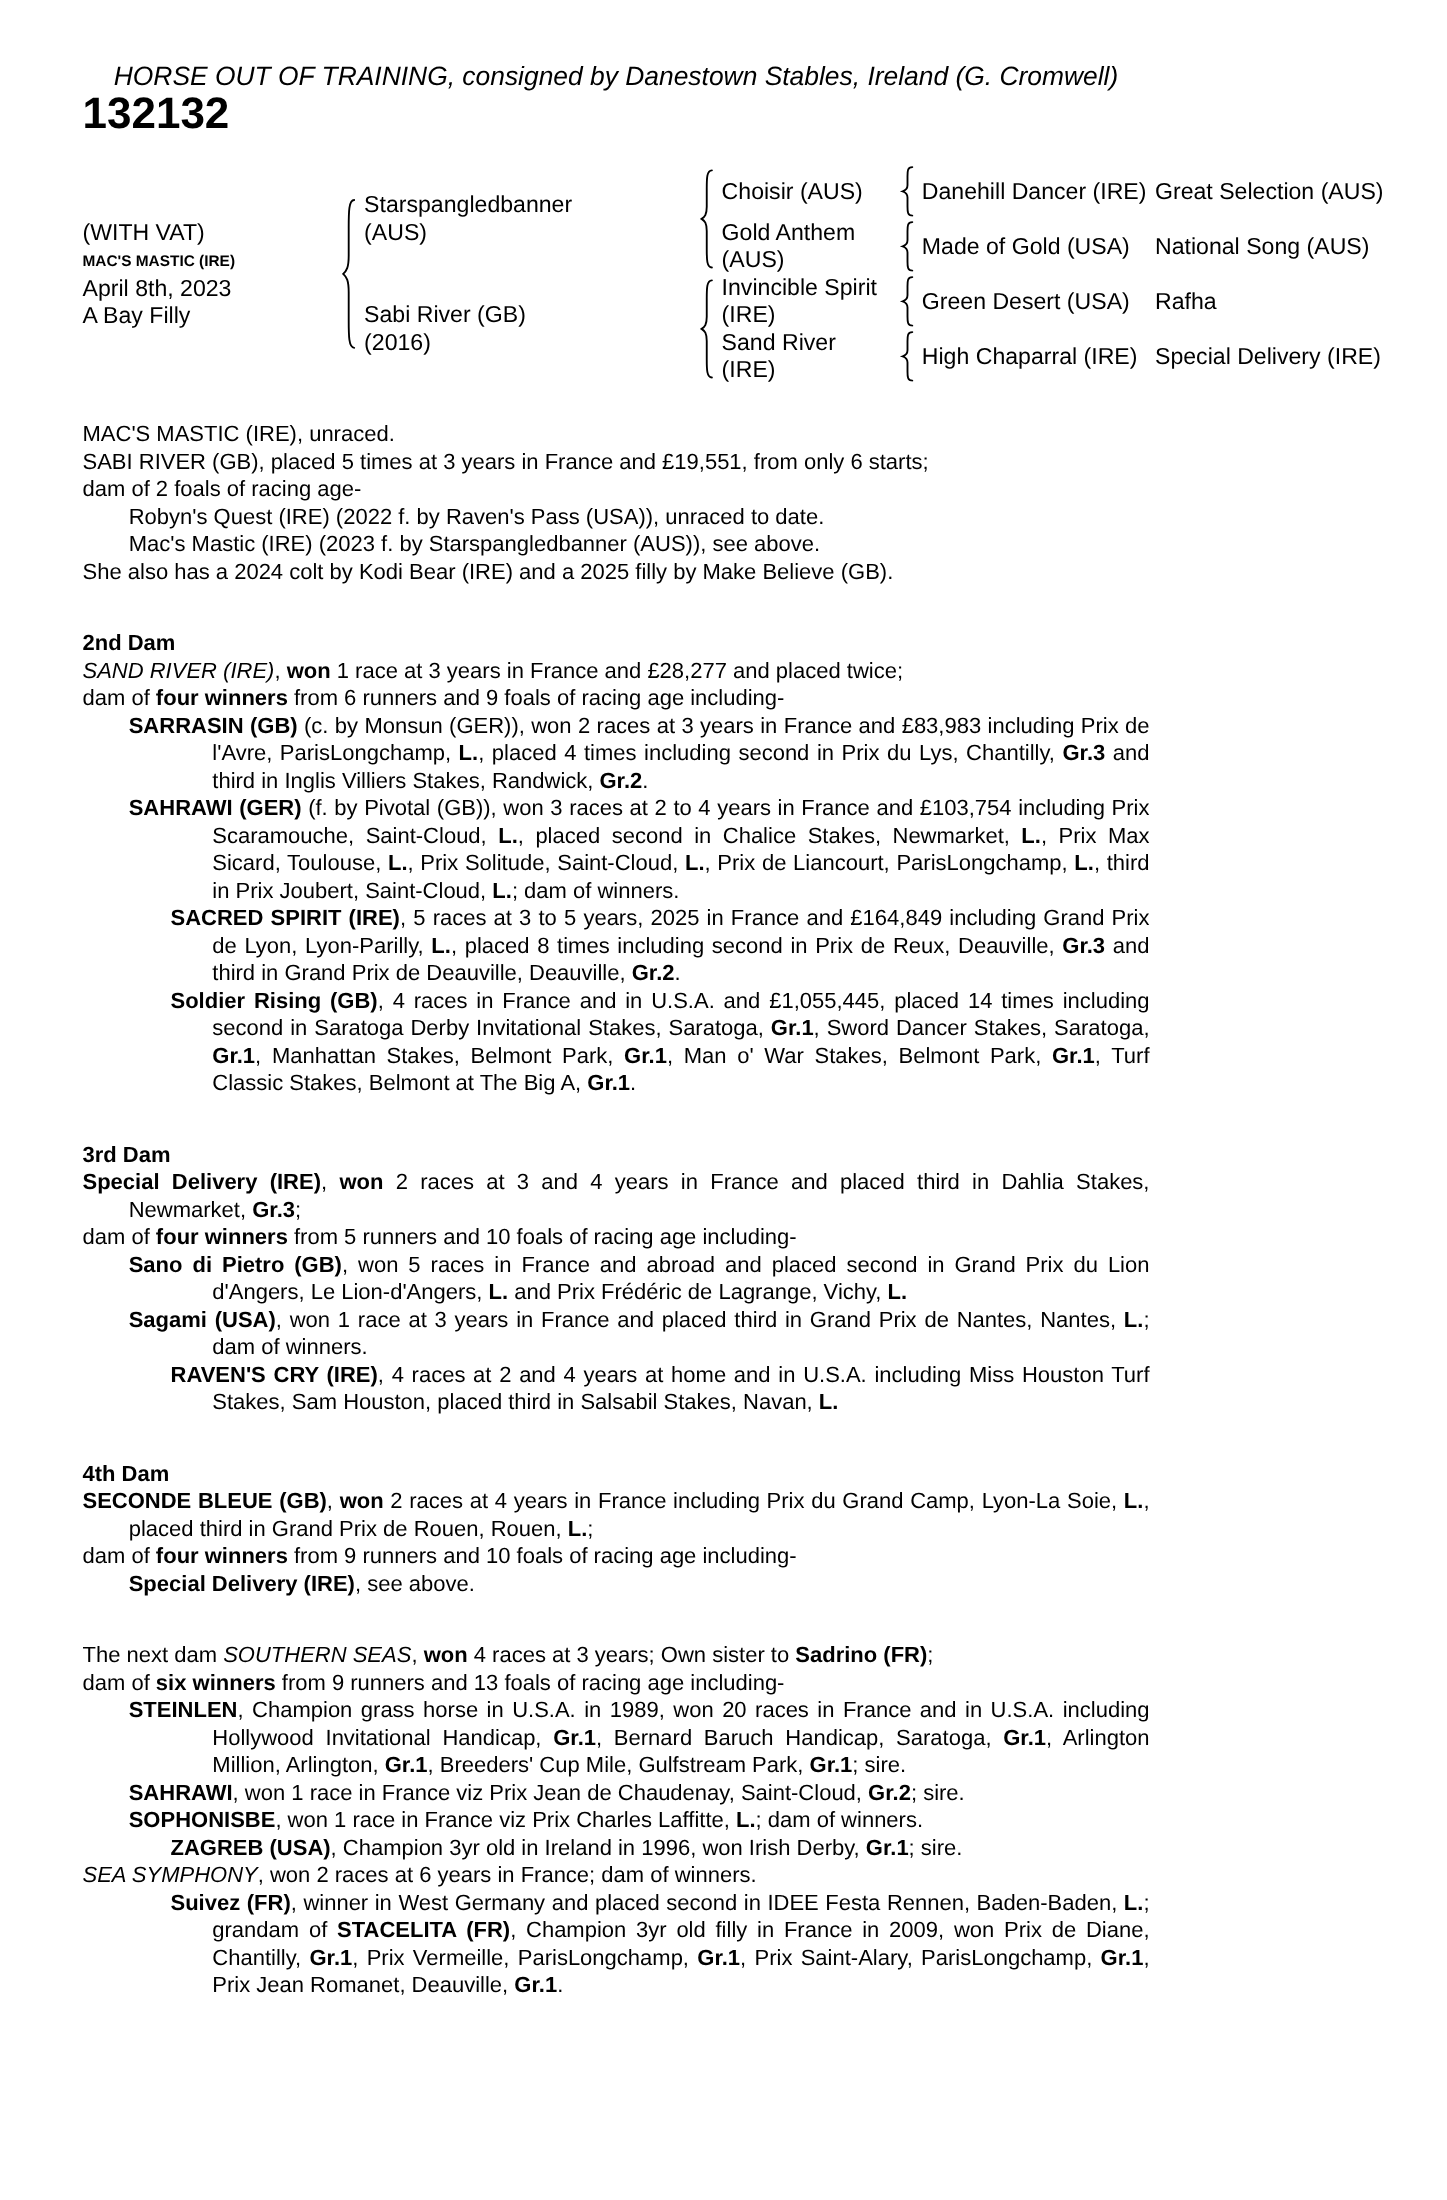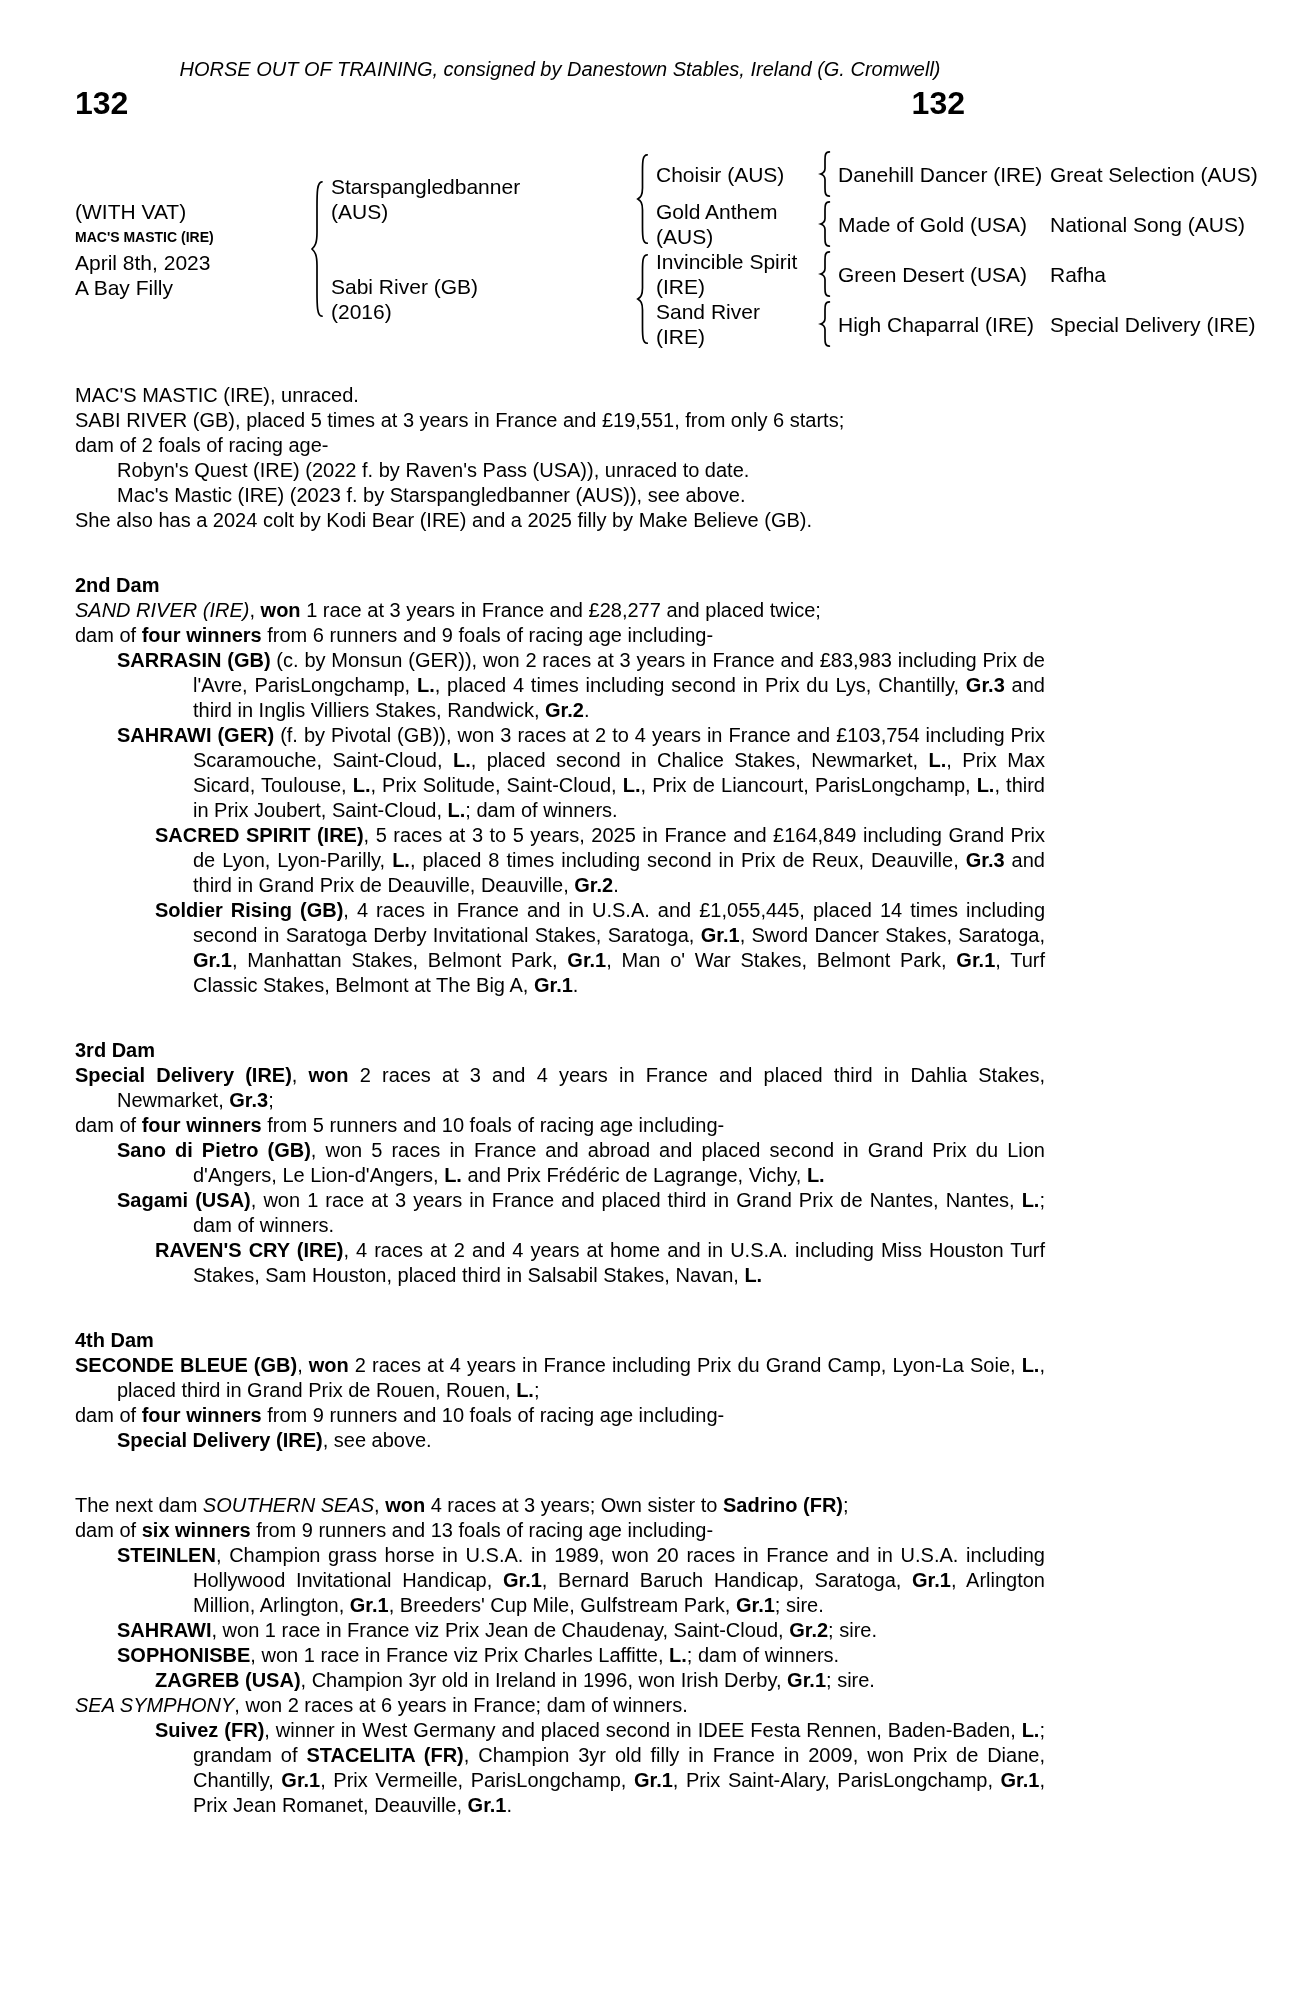--- a/index.html
+++ b/index.html
@@ -7,26 +7,26 @@
     width:1315px; height:2000px; position:relative;
     color:#000;
     font-family:"Liberation Sans", sans-serif;
     -webkit-font-smoothing:antialiased;
   }
   .page { width:1315px; height:2000px; overflow:hidden; }
 
   
   .consignment {
     margin:56px 0 0 75px; width:970px;
-    text-align:center; font-style:italic; font-size:20px; line-height:27px;
+    text-align:center; font-style:italic; font-size:24px; line-height:27px;
   }
   .lot-row {
-    display:flex; justify-content:space-between;
+    display:flex; justify-content:flex-start;
     width:890px; margin:0 0 0 75px;
-    font-size:32px; font-weight:bold; line-height:40px;
+    font-size:40px; font-weight:bold; line-height:40px;
   }
 
   
   .pedigree { display:flex; align-items:center; margin:26px 0 34px 75px; font-size:21px; }
   .ped-col1 { width:228px; line-height:25px; }
   .ped-col1 .horse-name { font-weight:bold; font-size:14px; line-height:26px; width:205px; }
   .brace { flex:none; margin:0 6px; }
   .brace svg { display:block; }
   .gen-col { display:flex; flex-direction:column; }
   .gen1-group { display:flex; align-items:center; height:100px; }

